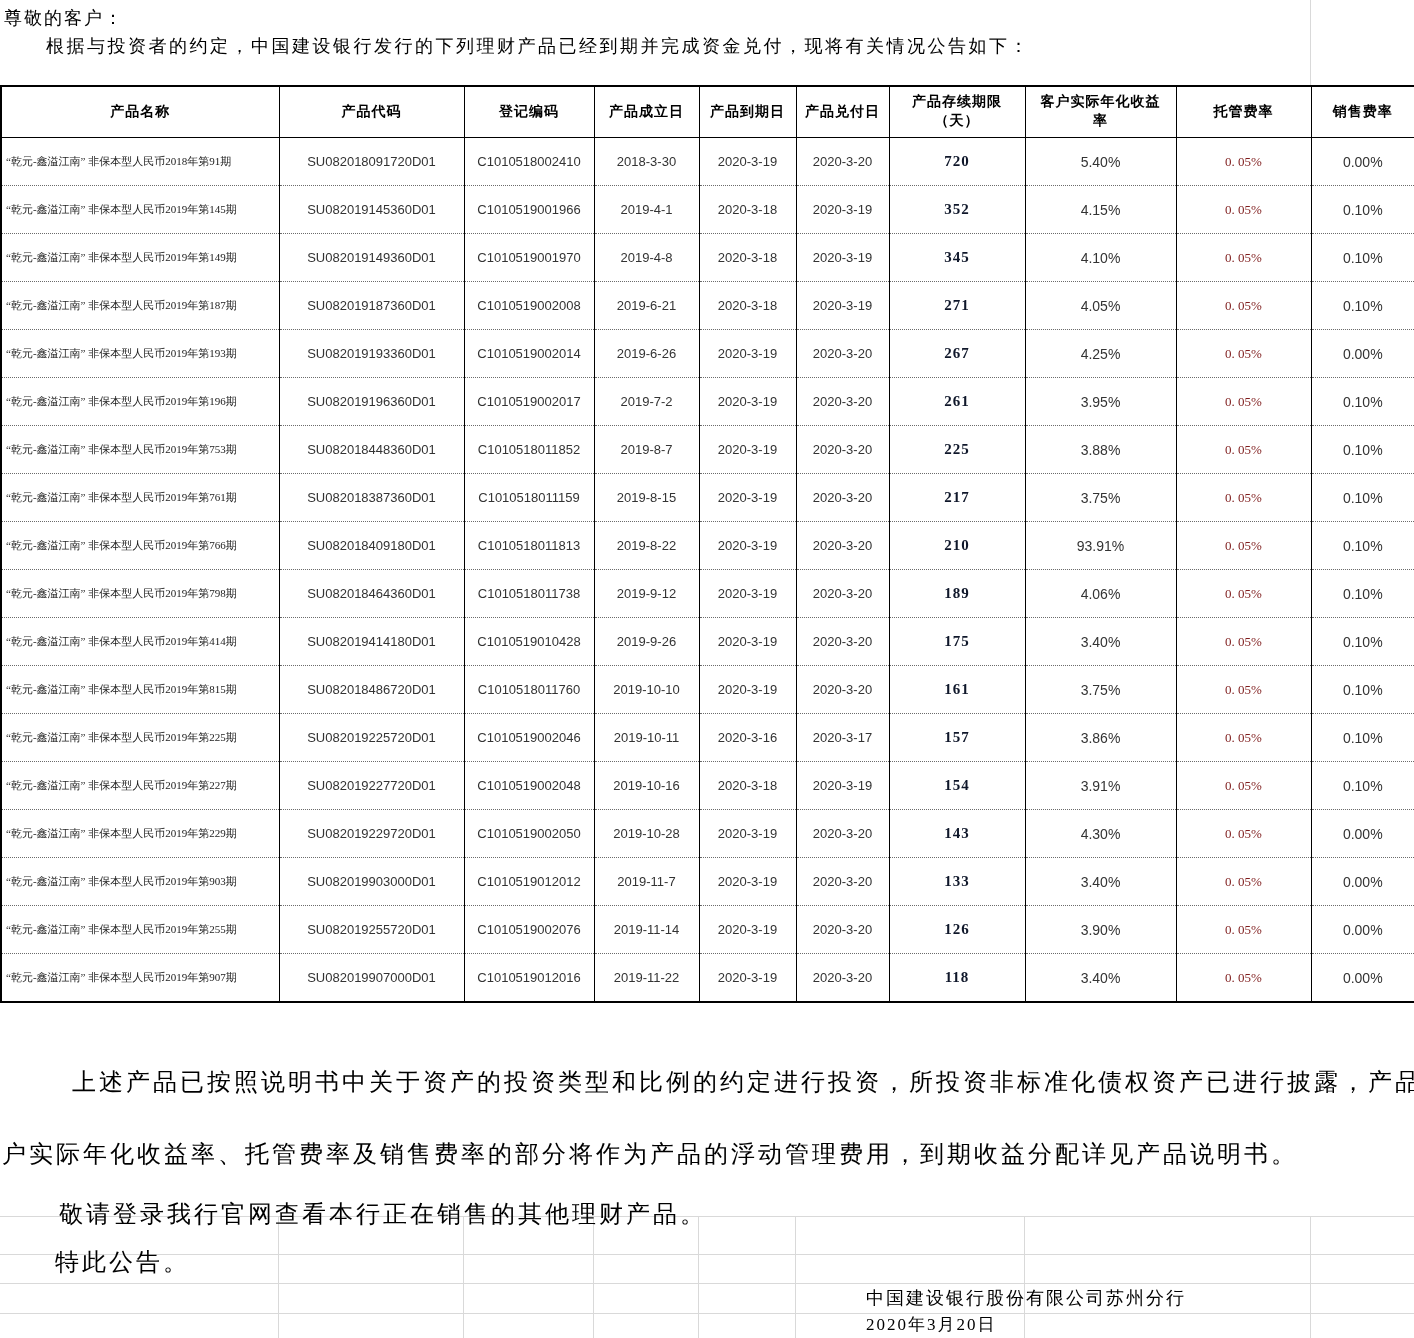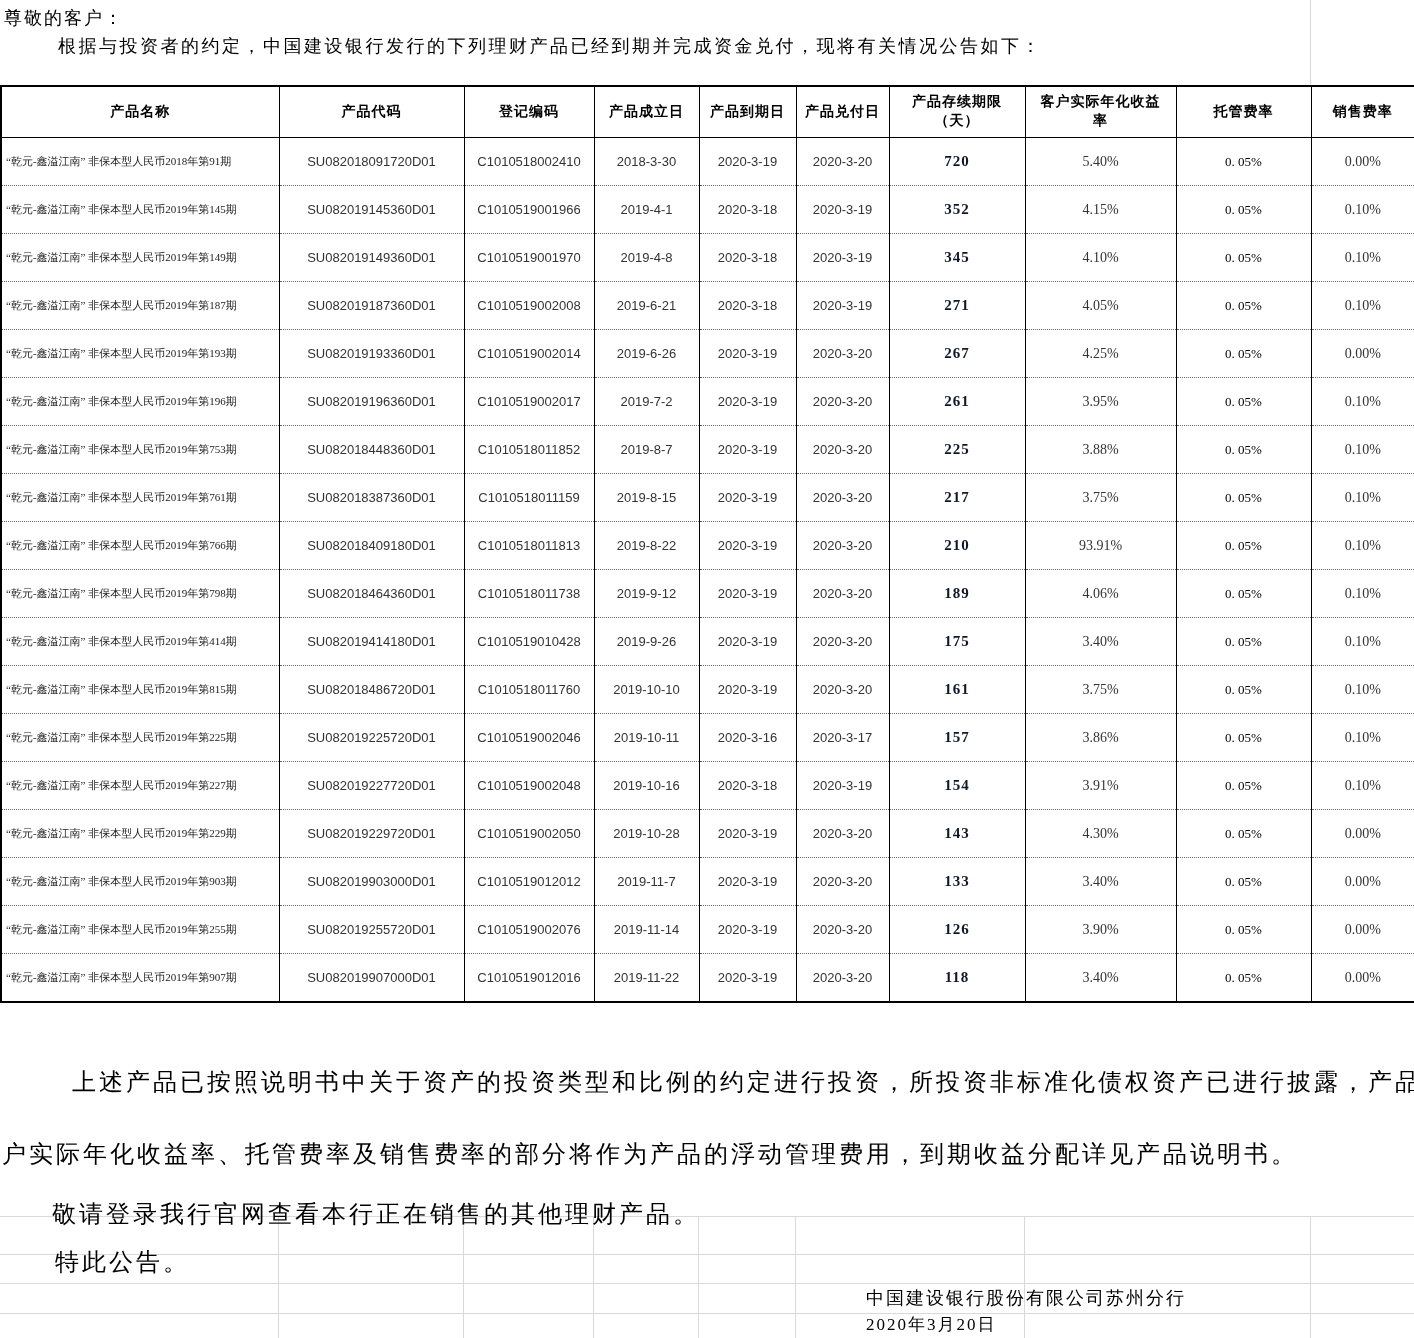--- a/index.html
+++ b/index.html
@@ -1,46 +1,46 @@
 <!DOCTYPE html>
 <html><head>
 <meta charset="utf-8">
 <style>
   html,body{margin:0;padding:0;}
   body{
     width:1414px;height:1338px;position:relative;background:#ffffff;
     font-family:"Liberation Serif", serif;color:#000;overflow:hidden;
   }
   .intro-salutation{position:absolute;left:4px;top:6px;font-size:18px;letter-spacing:2px;white-space:nowrap;}
-  .intro-line{position:absolute;left:46px;top:34px;font-size:18px;letter-spacing:2.5px;white-space:nowrap;margin-left:12px;}
+  .intro-line{position:absolute;left:46px;top:34px;font-size:18px;letter-spacing:2.5px;white-space:nowrap;}
 
   table.products{
     position:absolute;left:0;top:85px;width:1414px;
     border-collapse:collapse;table-layout:fixed;border:2px solid #000;
   }
   th{
     border:1px solid #000;font-size:14px;font-weight:bold;text-align:center;
     vertical-align:middle;white-space:pre-line;height:50px;padding:0;letter-spacing:1px;
     line-height:1.35;
   }
   td{
     border-left:1px solid #000;border-right:1px solid #000;border-top:1px dotted #6a6a6a;
     height:47px;text-align:center;vertical-align:middle;padding:0;overflow:hidden;
   }
   tbody tr:first-child td{border-top:1px solid #000;}
   td.c-name{text-align:left;padding-left:4px;font-size:11px;white-space:nowrap;color:#1c1c1c;}
   td.c-code,td.c-reg,td.c-date{font-family:"Liberation Sans",sans-serif;font-size:13px;color:#333;}
   td.c-days{font-size:15px;font-weight:bold;color:#0f172a;letter-spacing:1px;}
-  td.c-yield,td.c-sales{font-family:Liberation Serif, serif;font-size:14px;color:#333;}
-  td.c-custody{font-size:13px;color:#000000;}
+  td.c-yield,td.c-sales{font-family:Liberation Sans, sans-serif;font-size:14px;color:#333;}
+  td.c-custody{font-size:13px;color:#7f1d1d;}
 
   .para{position:absolute;font-size:24px;letter-spacing:3px;white-space:nowrap;}
   .p1{left:72px;top:1066px;}
   .p2{left:2px;top:1138px;}
-  .p3{left:52px;top:1198px;}
+  .p3{left:59px;top:1198px;}
   .p4{left:55px;top:1246px;}
   .sig{position:absolute;left:866px;width:548px;text-align:left;letter-spacing:2px;white-space:nowrap;}
   .sig-name{top:1286px;font-size:18px;}
   .sig-date{top:1313px;font-size:17px;}
 
   .grid-v,.grid-h{position:absolute;background:#d9d9d9;}
   .grid-v{width:1px;}
   .grid-h{height:1px;left:0;width:1414px;}
 </style>
 </head>

